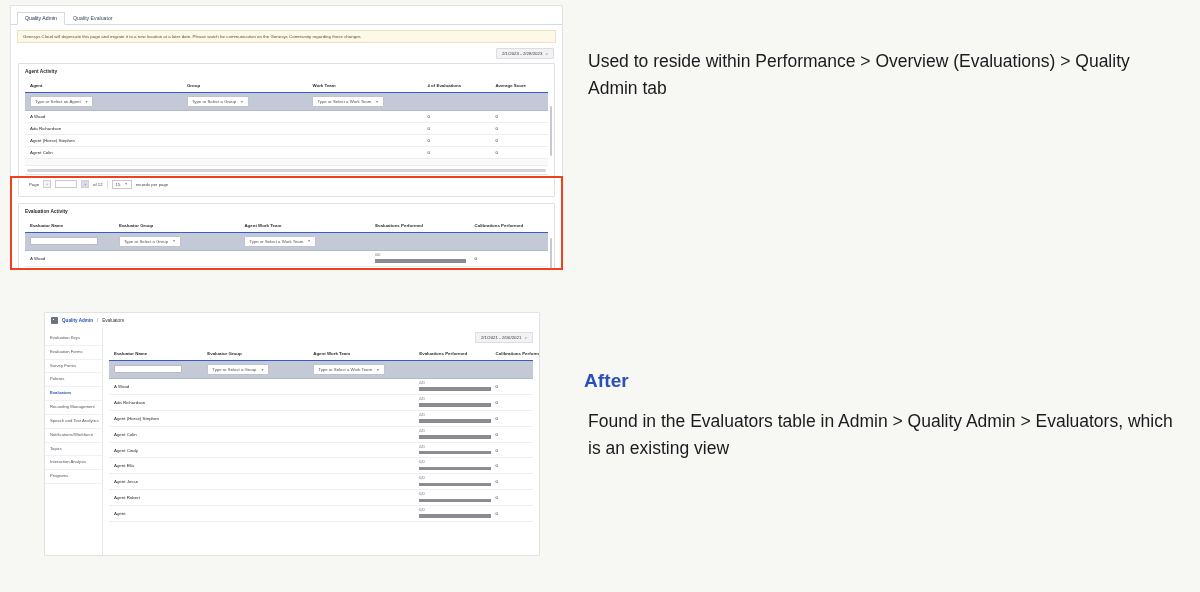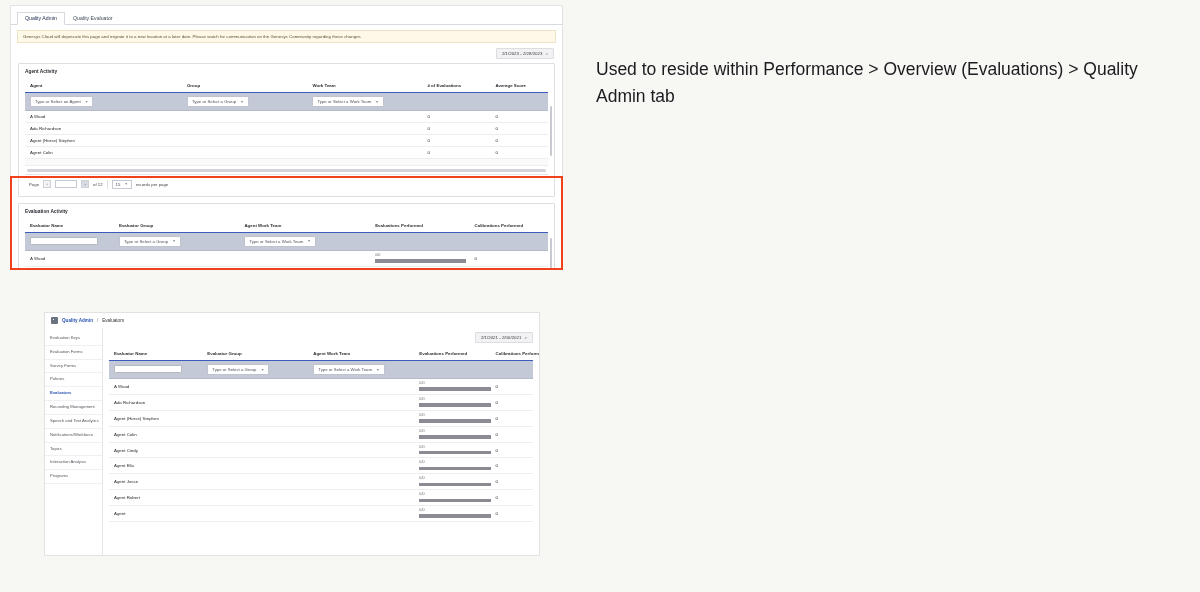--- a/index.html
+++ b/index.html
@@ -130,21 +130,21 @@
   .bar-wrap { width:76px; }
   .bar-label { font-size:3.8px; color:#6e6e78; line-height:1; margin-bottom:1.5px; }
   .bar-track { height:3.6px; background:#e9e9ee; }
   .bar-fill { height:3.6px; background:#8b8b93; }
 
   
   .txtcol { position:absolute; left:584px; width:600px; }
   .sec-title {
     font-size:19px; font-weight:bold; color:#2b4fb8; margin:0 0 16px 0; letter-spacing:.1px;
   }
-  .sec-body { font-size:17.5px; color:#1b1b20; line-height:1.55; margin:12px; }
+  .sec-body { font-size:17.5px; color:#1b1b20; line-height:1.55; margin:4px; }
   #before-text { top:44px; }
   #after-text { top:370px; }
 </style>
 </head>
 <body>
 
 <div class="shot" id="before-shot">
 
   <div class="tabbar">
     <div class="tab active">Quality Admin</div>
@@ -530,13 +530,15 @@
       </table>
     </div>
   </div>
 </div>
 
 <div class="txtcol" id="before-text">
   <p class="sec-body">Used to reside within Performance &gt; Overview (Evaluations) &gt; Quality Admin tab</p>
 </div>
 
 <div class="txtcol" id="after-text">
+  <p class="sec-title">After</p>
+  <p class="sec-body">Found in the Evaluators table in Admin &gt; Quality Admin &gt; Evaluators, which is an existing view</p>
 </div>
 
 </body></html>

